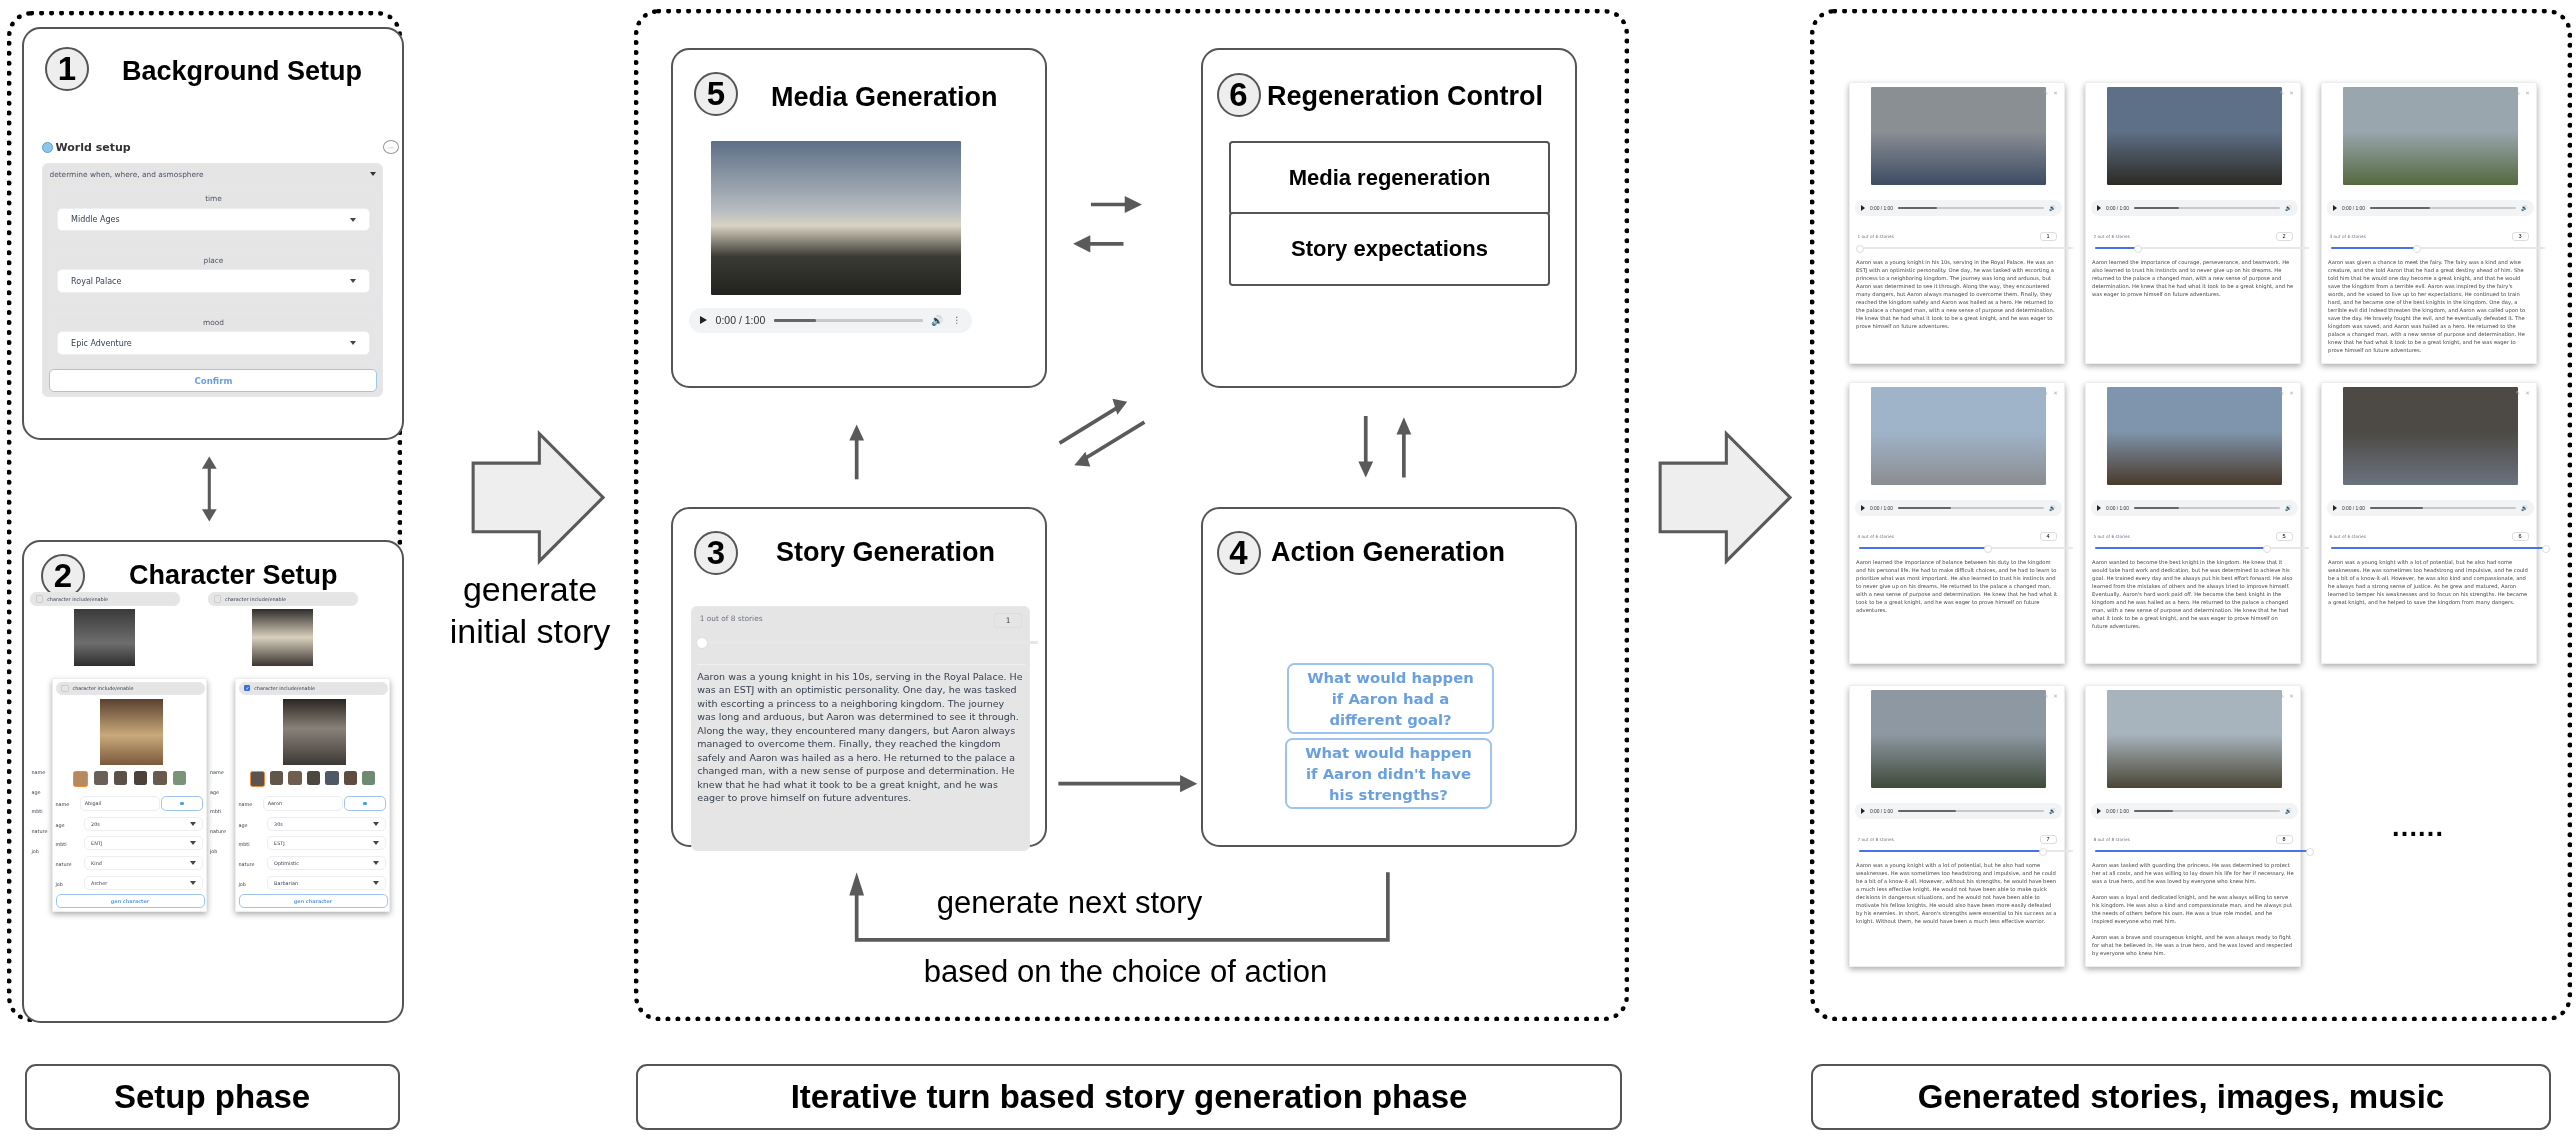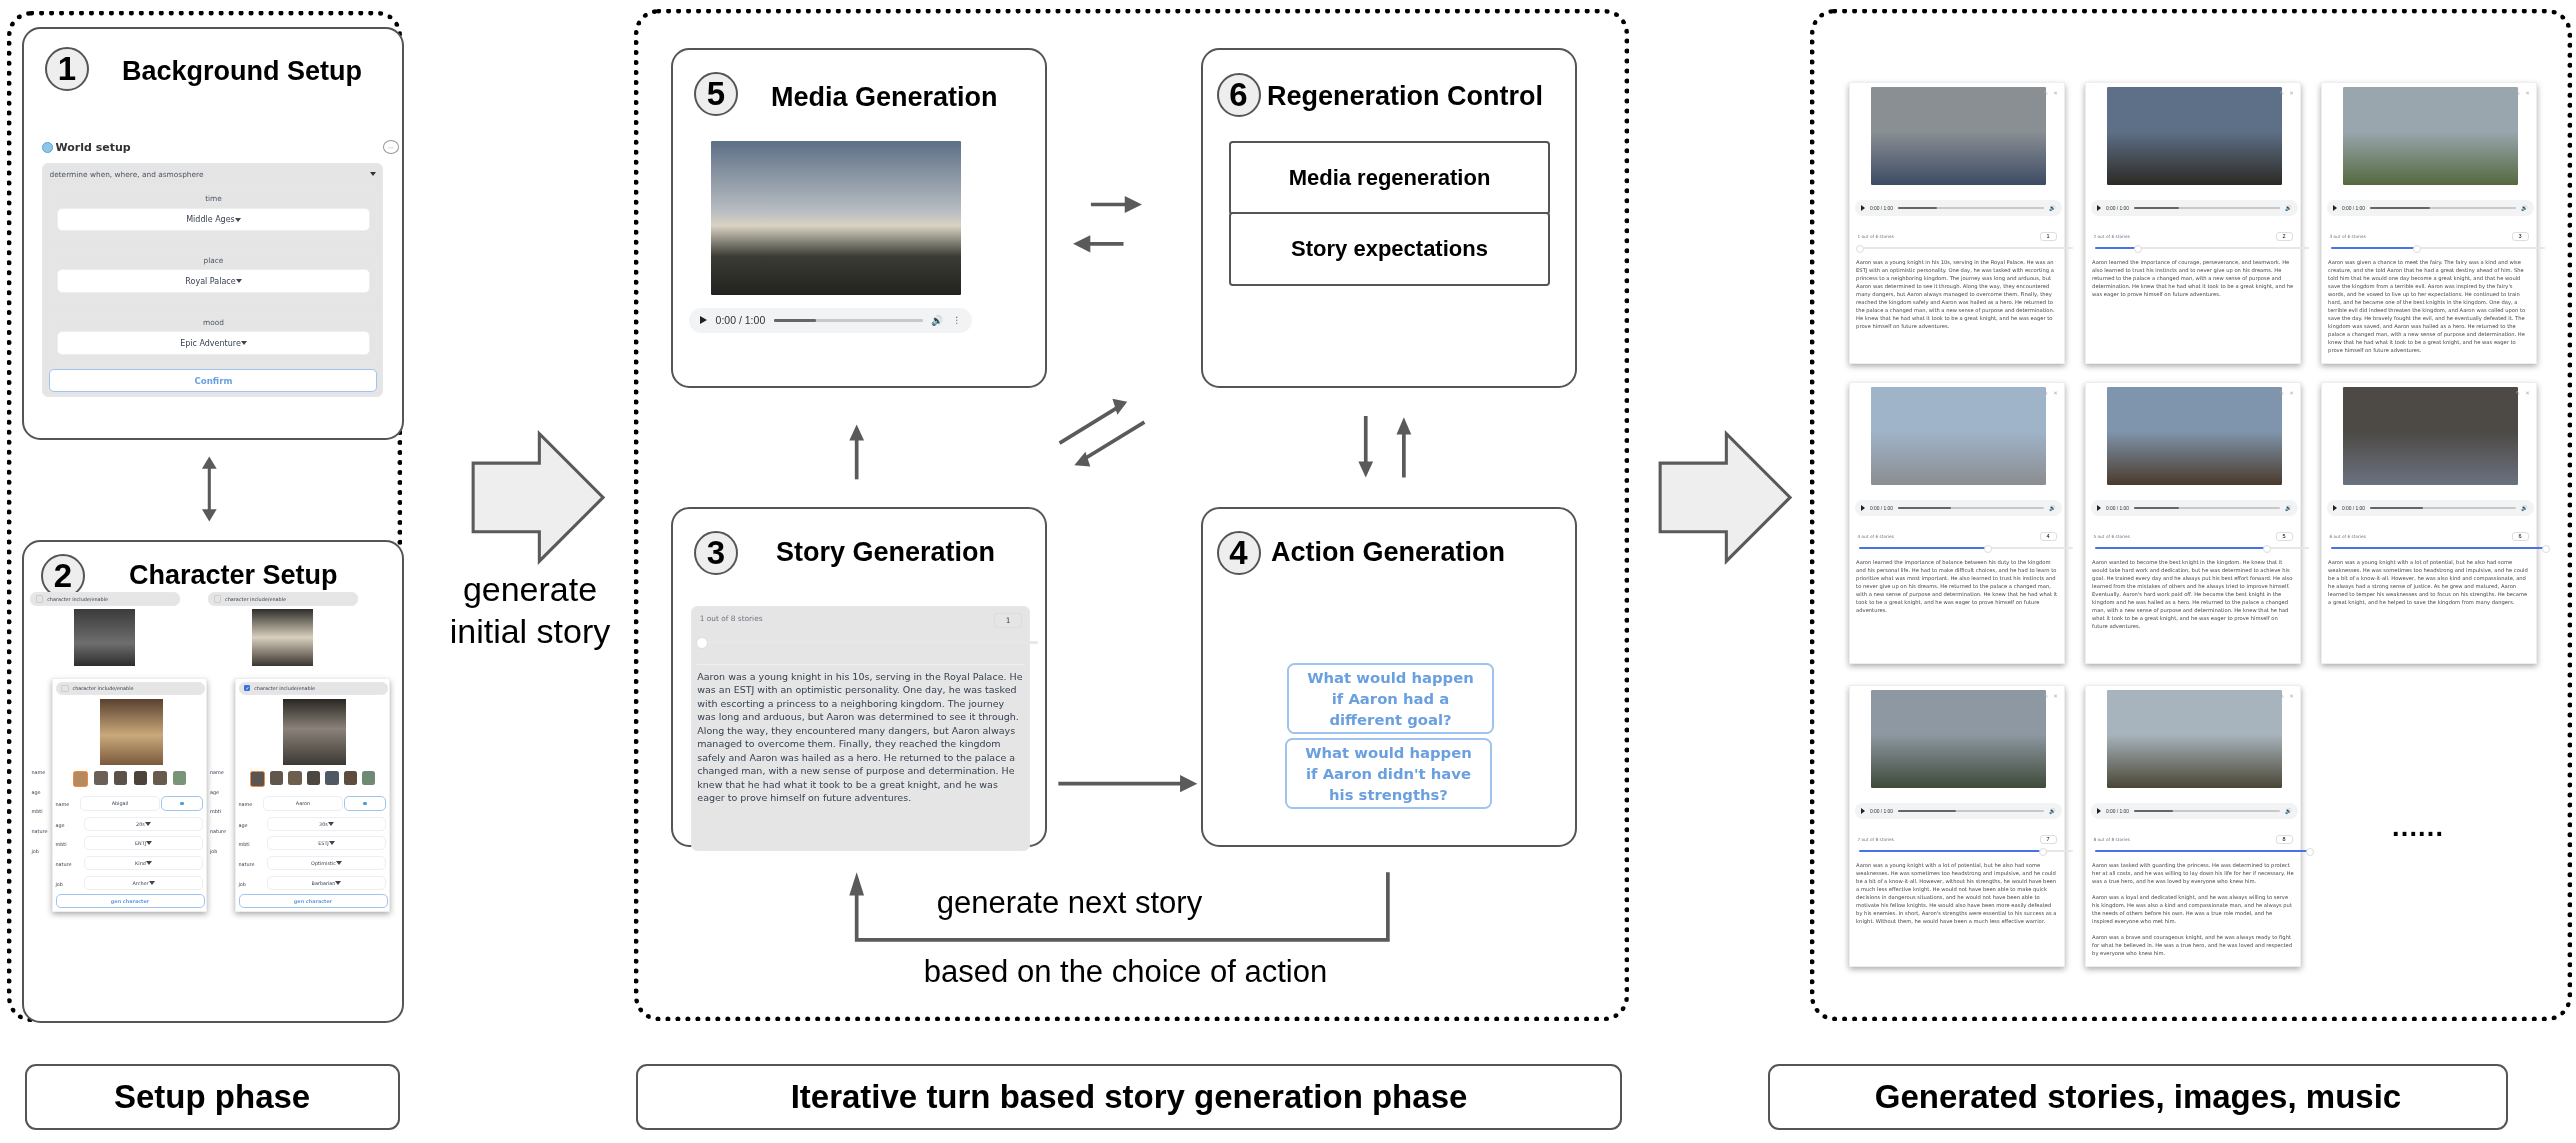--- a/index.html
+++ b/index.html
@@ -4,21 +4,21 @@
 <style>
   html,body{margin:0;padding:0;background:#fff;}
   body{width:2576px;height:1144px;position:relative;overflow:hidden;font-family:"Liberation Sans",sans-serif;color:#000;}
   .abs{position:absolute;box-sizing:border-box;}
   .dotted{border:5.5px dotted #000;border-radius:24.6px;}
   .panel{border:2.5px solid #555;border-radius:18.4px;background:#fff;}
   .num{width:44px;height:44px;border:2.5px solid #555;border-radius:50%;background:#eee;display:flex;align-items:center;justify-content:center;font-weight:bold;font-size:33px;box-sizing:border-box;}
   .ptitle{font-weight:bold;font-size:27px;white-space:nowrap;}
   .ui{font-family:"DejaVu Sans",sans-serif;color:#374151;}
   .gbox{border:1.2px solid #e5e7eb;border-radius:6.1px;background:#e5e5e5;}
-  .select{border:1.2px solid #eceef1;border-radius:4.9px;background:#fff;display:flex;align-items:center;justify-content:center;padding:0 13.5px;font-size:8px;color:#374151;}
+  .select{border:1.2px solid #eceef1;border-radius:4.9px;background:#fff;display:flex;align-items:center;justify-content:space-between;padding:0 13.5px;font-size:8px;color:#374151;}
   .caret{width:0;height:0;border-left:3.7px solid transparent;border-right:3.7px solid transparent;border-top:4.3px solid #444;}
   .btn-blue{border:1.8px solid #9fc3ef;border-radius:4.9px;color:#6aa0e0;font-weight:bold;display:flex;align-items:center;justify-content:center;background:#fff;}
   .lbl{font-size:7.4px;color:#4b5563;}
   .phase{border:2.5px solid #555;border-radius:11px;display:flex;align-items:center;justify-content:center;font-weight:bold;font-size:33px;background:#fff;}
   .regen{border:2.5px solid #555;border-radius:3.7px;display:flex;align-items:center;justify-content:center;font-weight:bold;font-size:22px;background:#fff;}
   .action-btn{border:2.5px solid #9fc3ef;border-radius:7.4px;color:#6aa0e0;font-weight:bold;font-size:14.8px;text-align:center;display:flex;align-items:center;justify-content:center;padding:0 12.3px;line-height:21px;background:#fff;font-family:"DejaVu Sans",sans-serif;}
   .img{border-radius:1.2px;overflow:hidden;}
   .audio{background:#f1f3f4;border-radius:18.4px;display:flex;align-items:center;padding:0 11px;gap:8.6px;font-size:10.5px;color:#333;}
   .play{width:0;height:0;border-top:4.9px solid transparent;border-bottom:4.9px solid transparent;border-left:7.4px solid #222;}
   .track{flex:1;height:2.5px;background:#c8c8c8;border-radius:1.2px;position:relative;}
@@ -482,14 +482,14 @@
 Aaron was a loyal and dedicated knight, and he was always willing to serve his kingdom. He was also a kind and compassionate man, and he always put the needs of others before his own. He was a true role model, and he inspired everyone who met him.
 
 Aaron was a brave and courageous knight, and he was always ready to fight for what he believed in. He was a true hero, and he was loved and respected by everyone who knew him.</div>
     </div>
   </div>
 
 <div class="abs" style="left:2392px;top:812px;font-size:27px;font-weight:bold;letter-spacing:1.2px;">......</div>
 
 <div class="abs phase" style="left:24.6px;top:1064px;width:375px;height:66px;">Setup phase</div>
 <div class="abs phase" style="left:636px;top:1064px;width:986px;height:66px;">Iterative turn based story generation phase</div>
-<div class="abs phase" style="left:1768px;top:1064px;width:740px;height:66px;">Generated stories, images, music</div>
+<div class="abs phase" style="left:1811px;top:1064px;width:740px;height:66px;">Generated stories, images, music</div>
 
 
 </body></html>

